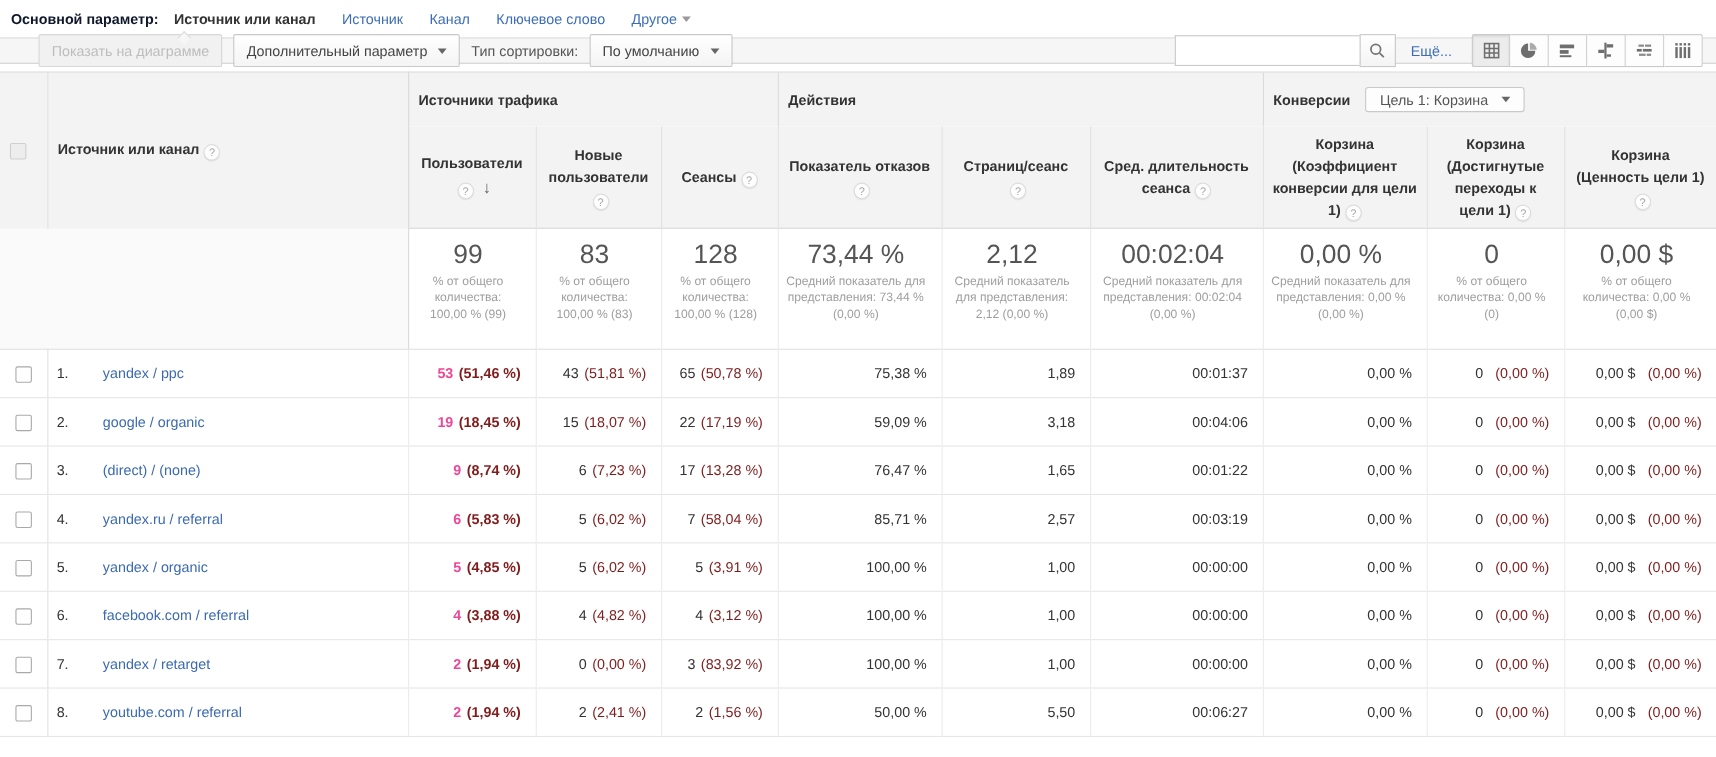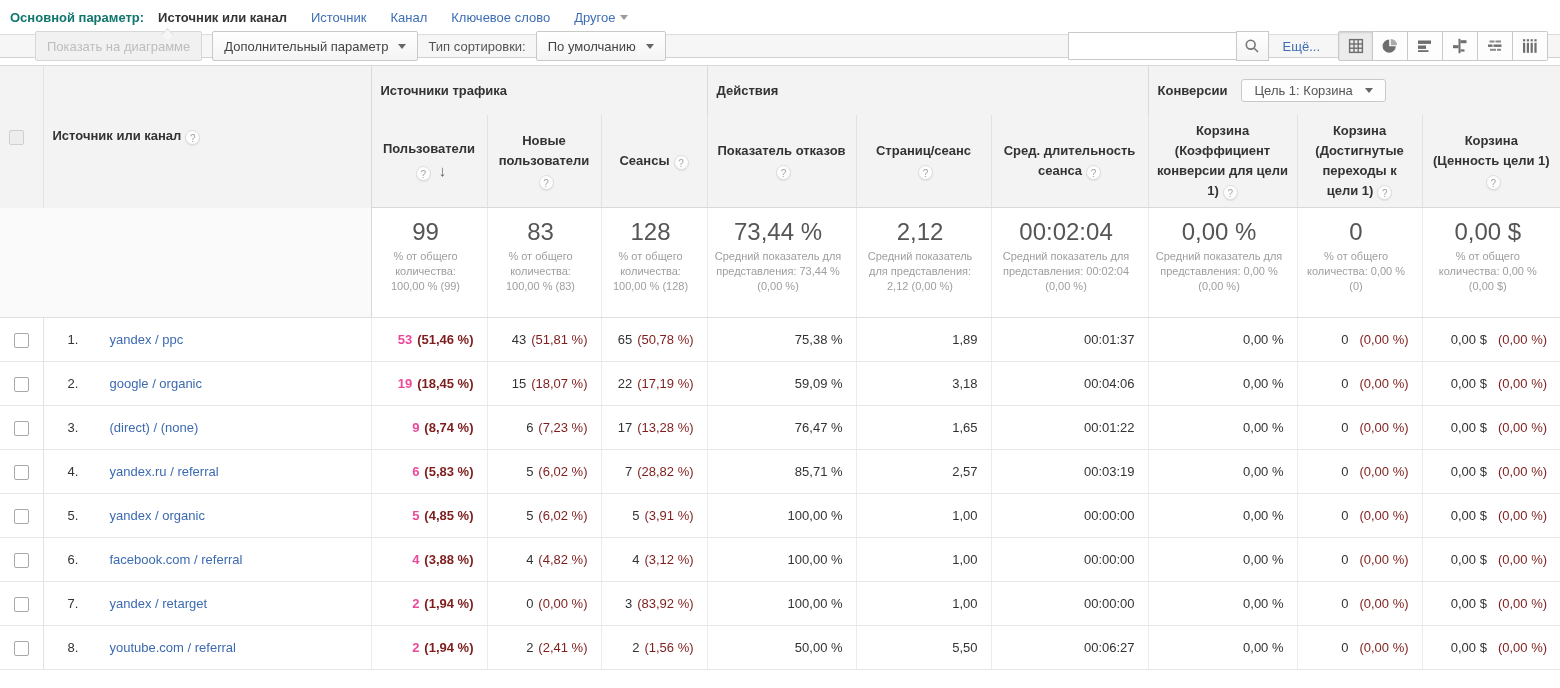--- a/index.html
+++ b/index.html
@@ -5,21 +5,21 @@
   * { margin:0; padding:0; box-sizing:border-box; }
   html,body { background:#fff; }
   body {
     width:1560px; height:688px; overflow:hidden;
     font-family:"Liberation Sans","DejaVu Sans",sans-serif;
     font-size:13px; color:#333;
   }
 
   
   .dim-bar { display:flex; align-items:center; height:34px; padding-left:10px; background:#fff; }
-  .dim-bar .bar-label { color:#0f766e; margin-right:14px; font-weight:700; font-weight:600; }
+  .dim-bar .bar-label { color:#0f172a; margin-right:14px; font-weight:700; font-weight:600; }
   .dim-bar .tab { color:#3d6eb5; margin-right:24px; cursor:pointer; text-decoration:none; }
   .dim-bar .tab.active { color:#333; font-weight:700; }
   .dim-bar .tab .caret { display:inline-block; width:0; height:0; margin-left:5px; vertical-align:2px;
     border-left:4px solid transparent; border-right:4px solid transparent; border-top:5px solid #9a9a9a; }
 
   
   .toolbar {
     position:relative; display:flex; align-items:center; height:24px;
     background:#f6f6f6; border-top:1px solid #dcdcdc; border-bottom:1px solid #d2d2d2;
     padding:0 12px 0 35px;
@@ -81,21 +81,21 @@
   tr.summary td.s { text-align:center; padding:10px 13px 0 6px; border-left:1px solid #ececec; }
   .big { font-size:24px; color:#555; line-height:1.15; }
   .sub { font-size:11px; color:#9e9e9e; line-height:1.4; margin-top:3px; }
 
   tr.data { height:44px; background:#fff; }
   tr.data td { border-bottom:1px solid #e6e6e6; vertical-align:middle; }
   td.c-check { text-align:center; }
   .checkbox { display:inline-block; width:15px; height:15px; background:#fff;
     border:1px solid #a9a9a9; border-radius:2px; cursor:pointer; vertical-align:middle; }
   .checkbox.dim { border-color:#cfcfcf; background:#ededed; cursor:default; }
-  td.c-source { padding-left:24px; }
+  td.c-source { padding-left:8px; }
   .row-num { display:inline-block; width:30px; color:#333; }
   .source-link { color:#3c6ab0; text-decoration:none; cursor:pointer; margin-left:12px; }
   td.num { text-align:right; padding-right:13px; white-space:nowrap; border-left:1px solid #ececec; }
   .v { color:#333; }
   .v.b { font-weight:700; color:#ec4899; }
   .pct { color:#7f1d1d; margin-left:5px; }
   .pct.b { font-weight:700; }
   .pct.wide { margin-left:11px; }
 
   svg { display:block; }
@@ -352,21 +352,21 @@
     <td class="num"><span class="v">0,00 $</span><span class="pct wide">(0,00 %)</span></td>
   </tr>
 
   <tr class="data">
     <td class="c-check"><span class="checkbox"></span></td>
     <td class="c-source">
       <span class="row-num">4.</span><a class="source-link">yandex.ru / referral</a>
     </td>
     <td class="num"><span class="v b">6</span><span class="pct b">(5,83 %)</span></td>
     <td class="num"><span class="v">5</span><span class="pct">(6,02 %)</span></td>
-    <td class="num"><span class="v">7</span><span class="pct">(28,82 %)</span></td>
+    <td class="num"><span class="v">7</span><span class="pct">(58,04 %)</span></td>
     <td class="num"><span class="v">85,71 %</span></td>
     <td class="num"><span class="v">2,57</span></td>
     <td class="num"><span class="v">00:03:19</span></td>
     <td class="num"><span class="v">0,00 %</span></td>
     <td class="num"><span class="v">0</span><span class="pct wide">(0,00 %)</span></td>
     <td class="num"><span class="v">0,00 $</span><span class="pct wide">(0,00 %)</span></td>
   </tr>
 
   <tr class="data">
     <td class="c-check"><span class="checkbox"></span></td>

